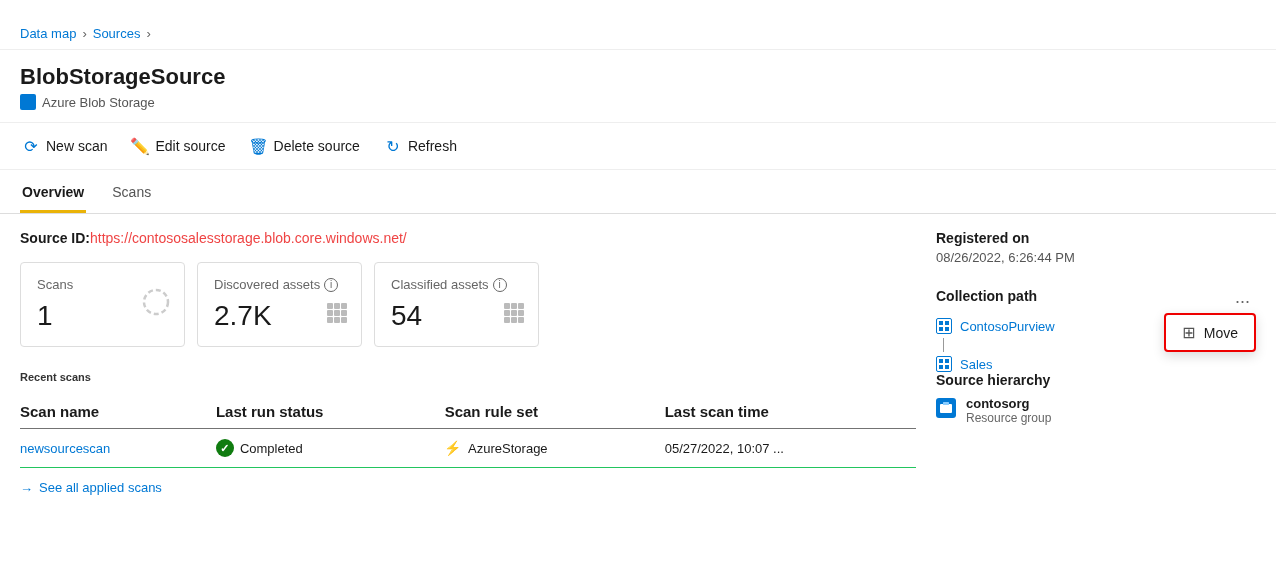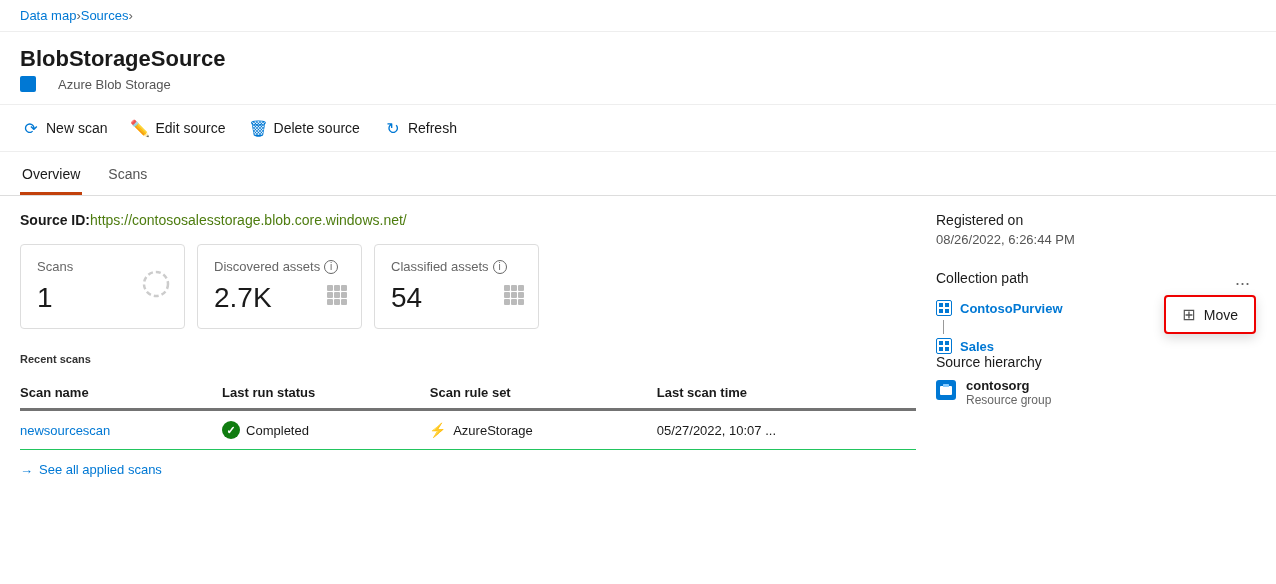--- a/index.html
+++ b/index.html
@@ -1,81 +1,81 @@
 <!DOCTYPE html>
 <html><head>
   <meta charset="utf-8">
   <style>
     * { box-sizing: border-box; margin: 0; padding: 0; }
     body { font-family: 'Segoe UI', Arial, sans-serif; font-size: 14px; color: #333; background: #fff; width: 1276px; min-height: 584px; overflow: hidden; }
 
-    .breadcrumb { display: flex; align-items: center; gap: 0; padding: 8px 20px 8px; font-size: 13px; color: #0078d4; border-bottom: 1px solid #eee; }
+    .breadcrumb { display: flex; align-items: center; gap: 6px; padding: 26px 20px 8px; font-size: 13px; color: #0078d4; border-bottom: 1px solid #eee; }
     .breadcrumb span { color: #0078d4; cursor: pointer; }
     .breadcrumb .sep { color: #666; }
 
     .page-header { padding: 14px 20px 0; }
     .page-title { font-size: 22px; font-weight: 600; color: #1a1a1a; }
-    .page-subtitle { display: flex; align-items: center; gap: 22px; font-size: 13px; color: #555; margin-top: 4px; padding-bottom: 12px; }
+    .page-subtitle { display: flex; align-items: center; gap: 6px; font-size: 13px; color: #555; margin-top: 4px; padding-bottom: 12px; }
     .azure-icon { width: 16px; height: 16px; background: #0078d4; display: inline-block; border-radius: 2px; }
 
     .toolbar { display: flex; align-items: center; gap: 20px; padding: 10px 20px; border-top: 1px solid #eee; border-bottom: 1px solid #eee; }
     .toolbar-btn { display: flex; align-items: center; gap: 6px; color: #1a1a1a; cursor: pointer; font-size: 14px; background: none; border: none; padding: 4px 2px; }
     .toolbar-icon { width: 18px; height: 18px; display: inline-flex; align-items: center; justify-content: center; color: #0078d4; font-size: 16px; }
 
     .tabs { display: flex; align-items: flex-end; padding: 0 20px; gap: 24px; border-bottom: 1px solid #ddd; margin-top: 4px; }
     .tab { padding: 10px 2px 10px; font-size: 14px; cursor: pointer; color: #555; border-bottom: 3px solid transparent; }
-    .tab.active { color: #1a1a1a; font-weight: 400; border-bottom: 3px solid #c2410c; }
+    .tab.active { color: #1a1a1a; font-weight: 700; border-bottom: 3px solid #eab308; }
 
     .main-content { display: flex; padding: 16px 20px 0; gap: 20px; }
     .left-panel { flex: 1; }
     .right-panel { width: 320px; }
 
     .source-id-row { display: flex; align-items: center; font-size: 14px; margin-bottom: 16px; }
     .source-id-label { font-weight: 600; color: #1a1a1a; }
-    .source-id-link { color: #4d7c0f; cursor: pointer; text-decoration: none; }
+    .source-id-link { color: #ef4444; cursor: pointer; text-decoration: none; }
 
     .stats-cards { display: flex; gap: 12px; margin-bottom: 24px; }
     .stat-card { border: 1px solid #ddd; border-radius: 4px; padding: 14px 16px; min-width: 165px; position: relative; }
     .stat-label { font-size: 13px; color: #666; margin-bottom: 8px; display: flex; align-items: center; gap: 4px; }
     .stat-value { font-size: 28px; font-weight: 300; color: #1a1a1a; }
     .stat-icon { position: absolute; right: 14px; top: 50%; transform: translateY(-50%); color: #ccc; font-size: 24px; }
     .info-icon { width: 14px; height: 14px; border: 1px solid #666; border-radius: 50%; display: inline-flex; align-items: center; justify-content: center; font-size: 10px; color: #666; cursor: pointer; }
 
     .recent-scans { margin-top: 4px; }
     .recent-scans-title { font-size: 11px; font-weight: 600; margin-bottom: 12px; }
 
     .scans-table { width: 100%; border-collapse: collapse; }
-    .scans-table th { text-align: left; font-size: 13px; font-weight: 600; color: #1a1a1a; padding: 8px 12px 8px 0; border-bottom: 3px solid #737373; }
+    .scans-table th { text-align: left; font-size: 15px; font-weight: 600; color: #1a1a1a; padding: 8px 12px 8px 0; border-bottom: 1px solid #737373; }
     .scans-table td { padding: 10px 12px 10px 0; font-size: 13px; color: #1a1a1a; border-bottom: 1px solid #22c55e; vertical-align: middle; }
     .scan-name-link { color: #0078d4; cursor: pointer; text-decoration: none; }
 
     .status-cell { display: flex; align-items: center; gap: 6px; }
     .status-dot { width: 18px; height: 18px; border-radius: 50%; background: #107c10; display: inline-flex; align-items: center; justify-content: center; }
     .status-dot::after { content: '✓'; color: #fff; font-size: 11px; font-weight: bold; }
 
     .scan-rule-set { display: flex; align-items: center; gap: 6px; }
     .bolt-icon { color: #666; font-size: 14px; }
 
     .see-all-link { margin-top: 12px; display: flex; align-items: center; gap: 6px; color: #0078d4; cursor: pointer; font-size: 13px; }
 
     
     .registered-section { margin-bottom: 20px; }
-    .section-label { font-size: 14px; font-weight: 400; color: #1a1a1a; margin-bottom: 4px; }
+    .section-label { font-size: 14px; font-weight: 700; color: #1a1a1a; margin-bottom: 4px; }
     .section-value { font-size: 13px; color: #555; }
 
     .collection-path-section { position: relative; }
     .collection-header { display: flex; align-items: center; justify-content: space-between; margin-bottom: 8px; }
     .more-btn { background: none; border: none; cursor: pointer; color: #666; font-size: 18px; padding: 2px 6px; }
 
     
     .popup-container { position: relative; display: inline-block; }
     .popup-box { position: absolute; right: 0; top: 28px; border: 2px solid #e00; background: #fff; border-radius: 4px; padding: 8px 16px; box-shadow: 0 4px 12px rgba(0,0,0,0.15); z-index: 10; white-space: nowrap; display: flex; align-items: center; gap: 8px; font-size: 14px; color: #1a1a1a; cursor: pointer; }
     .move-icon { font-size: 16px; color: #555; }
 
-    .collection-items { display: flex; flex-direction: column; gap: 4px; font-weight: bold; }
+    .collection-items { display: flex; flex-direction: column; gap: 4px; }
     .collection-item { display: flex; align-items: center; gap: 8px; }
     .collection-item-icon { width: 16px; height: 16px; border: 1px solid #0078d4; border-radius: 2px; display: inline-flex; align-items: center; justify-content: center; }
     .collection-item-icon svg { width: 12px; height: 12px; }
     .collection-link { color: #0078d4; cursor: pointer; font-size: 13px; }
     .collection-line { width: 1px; height: 14px; background: #999; margin-left: 7px; }
 
     .source-hierarchy-section { }
     .hierarchy-item { display: flex; align-items: flex-start; gap: 10px; margin-top: 8px; }
     .hierarchy-icon { width: 20px; height: 20px; background: #0078d4; border-radius: 3px; display: flex; align-items: center; justify-content: center; flex-shrink: 0; margin-top: 2px; }
     .hierarchy-icon svg { width: 14px; height: 14px; fill: #fff; }

